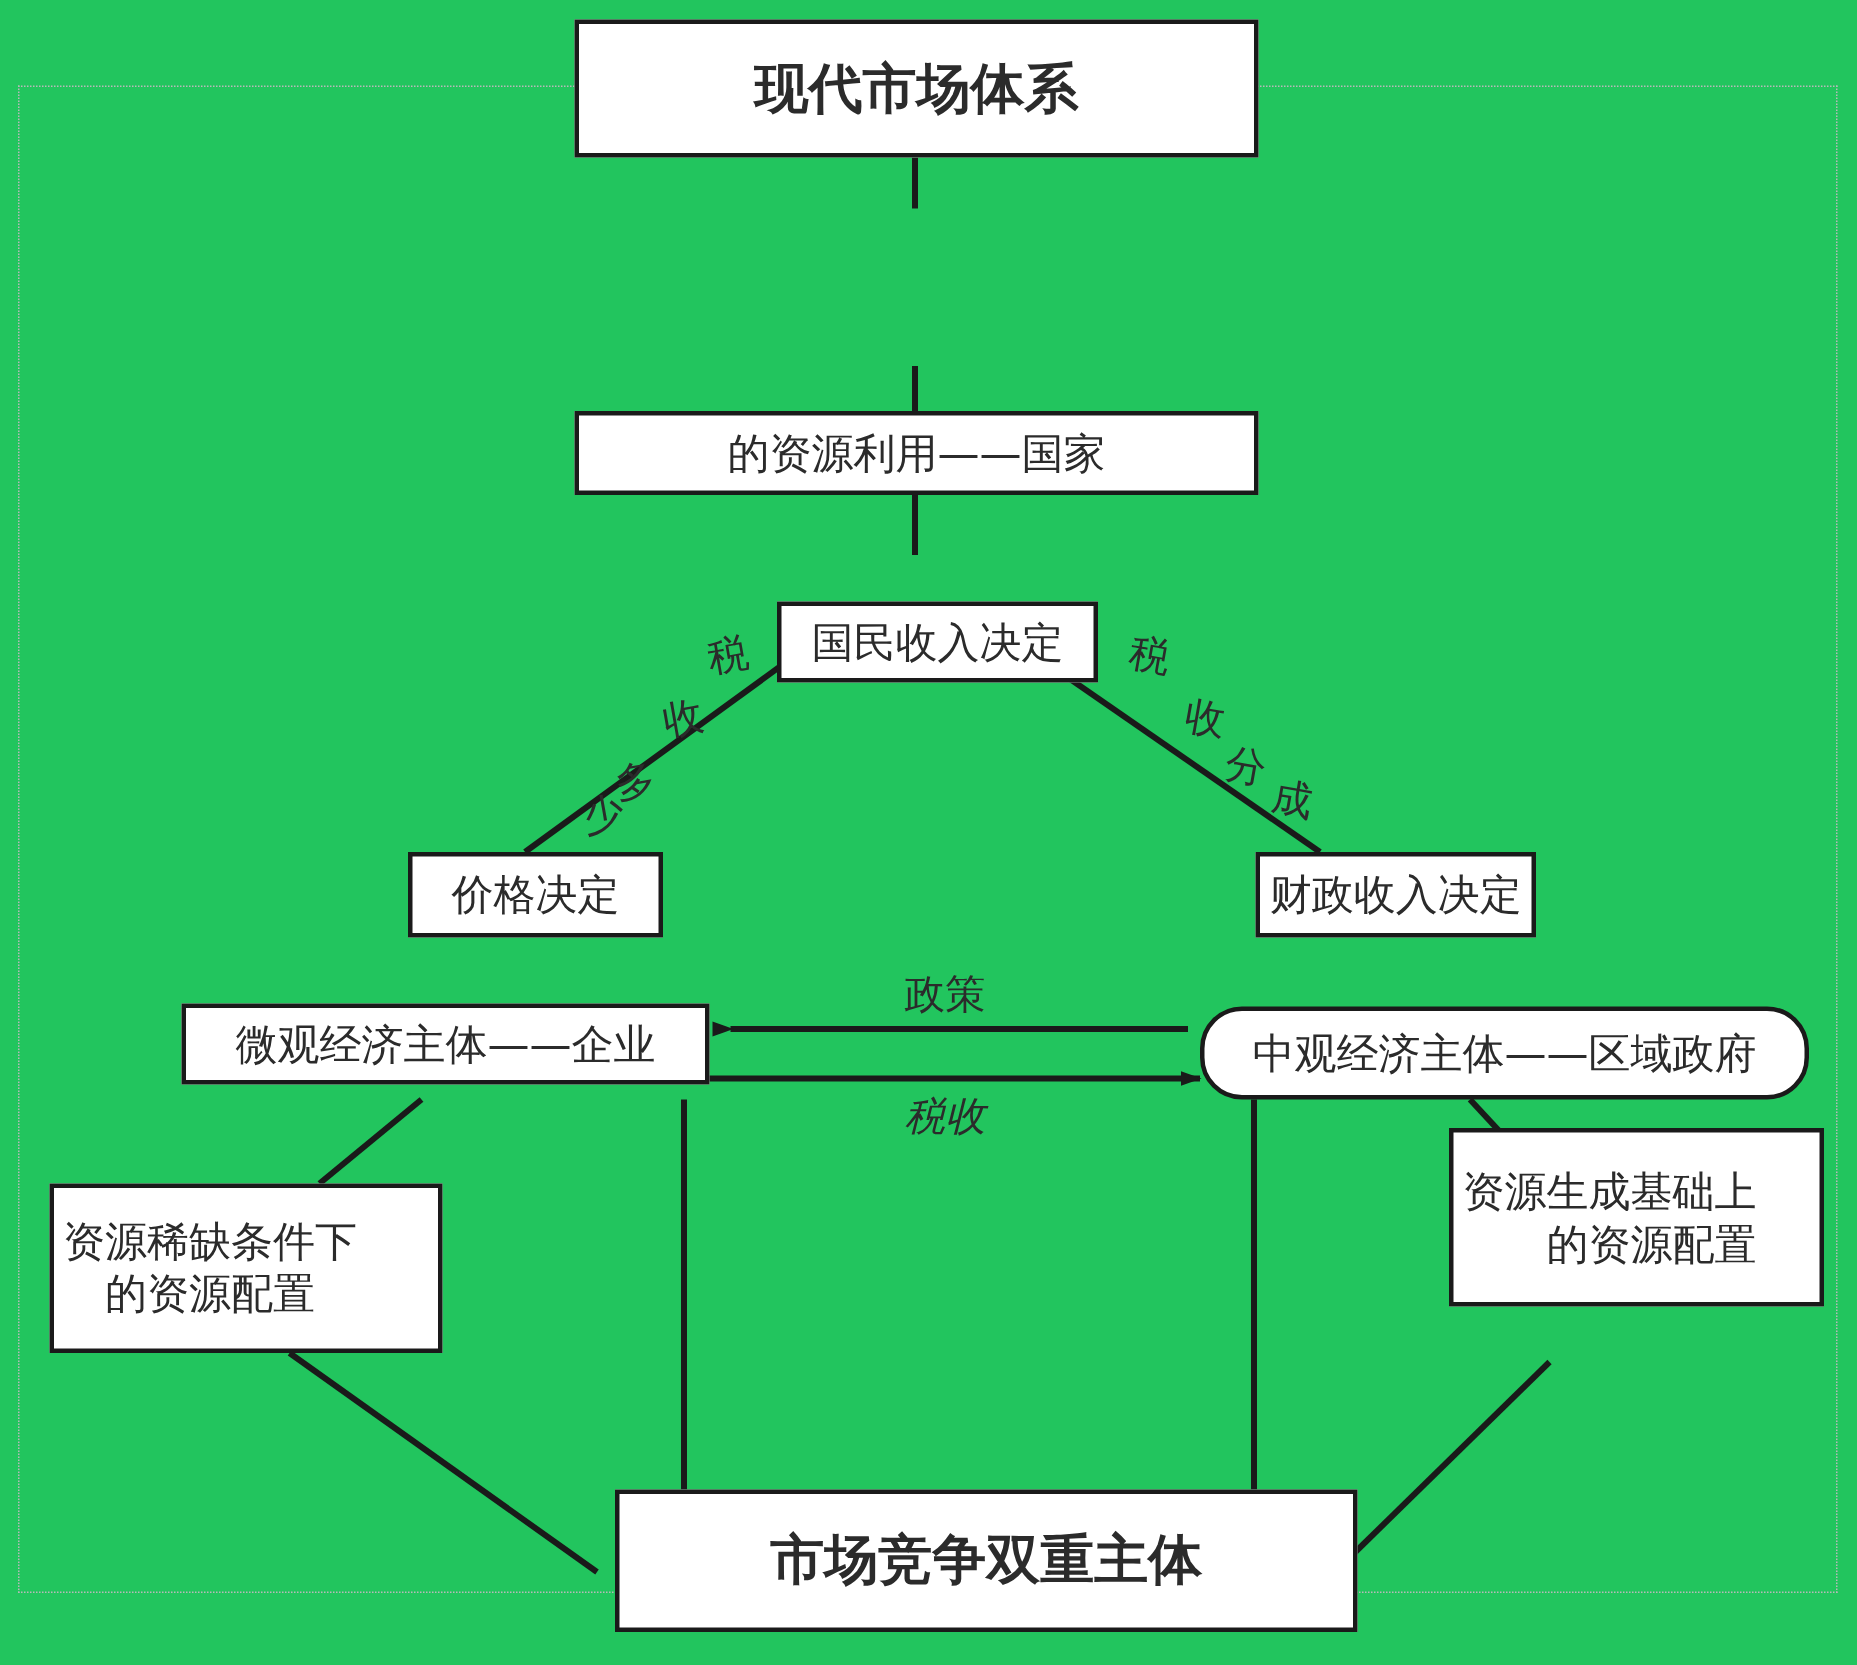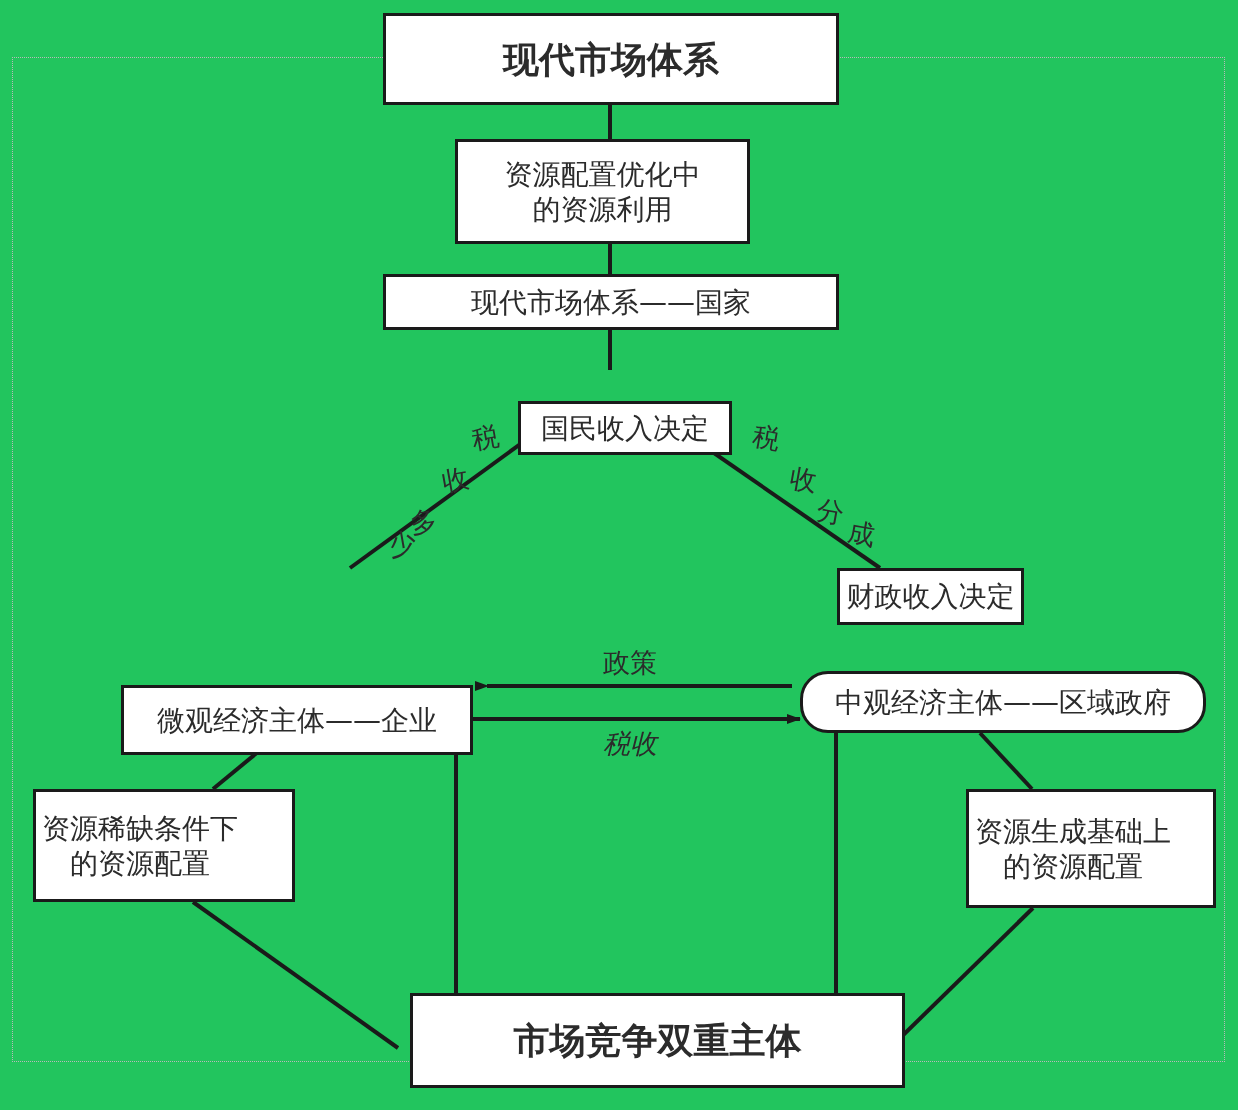--- a/index.html
+++ b/index.html
@@ -124,52 +124,51 @@
       <line x1="836" y1="733" x2="836" y2="993"></line>
 
       <line x1="1033" y1="908" x2="893" y2="1045"></line>
     </g>
   </svg>
 
   <div class="node n-title" style="left:383px; top:13px; width:456px; height:92px;">
     <span class="node-text">现代市场体系</span>
   </div>
 
-  <div class="node n-wrap" style="left:455px; top:139px; width:295px; height:105px;">
-    <span class="node-text">资源配置优化中
-的资源利用</span>
-  </div>
 
   <div class="node n-normal" style="left:383px; top:274px; width:456px; height:56px;">
-    <span class="node-text">现代市场体系——国家</span>
+    <span class="node-text">的资源利用——国家</span>
   </div>
 
   <div class="node n-normal" style="left:518px; top:370px; width:214px; height:54px;margin-top:31px;">
     <span class="node-text">国民收入决定</span>
   </div>
 
+  <div class="node n-normal" style="left:272px; top:568px; width:170px; height:57px;">
+    <span class="node-text">价格决定</span>
+  </div>
 
   <div class="node n-normal" style="left:837px; top:568px; width:187px; height:57px;">
     <span class="node-text">财政收入决定</span>
   </div>
 
-  <div class="node n-normal" style="left:121px; top:685px; width:352px; height:70px;">
+  <div class="node n-normal" style="left:121px; top:669px; width:352px; height:54px;">
     <span class="node-text">微观经济主体——企业</span>
   </div>
 
   <div class="node n-normal" style="left:800px; top:671px; width:406px; height:62px;border-radius:28px;">
     <span class="node-text">中观经济主体——区域政府</span>
   </div>
 
   <div class="node n-wrap" style="left:33px; top:789px; width:262px; height:113px; justify-content:flex-start; text-align:center;font-family:Liberation Serif, serif;">
     <span class="node-text">资源稀缺条件下
 的资源配置</span>
   </div>
 
-  <div class="node n-wrap" style="left:966px; top:789px; width:250px; height:119px; justify-content:flex-start; text-align:center;">
+  <div class="node n-wrap" style="left:966px; top:752px; width:250px; height:119px; justify-content:flex-start; text-align:right;">
     <span class="node-text">资源生成基础上
 的资源配置</span>
   </div>
 
   <div class="node n-big-bold" style="left:398px; top:993px; width:495px; height:95px;margin-left:12px;">
     <span class="node-text">市场竞争双重主体</span>
   </div>
 
   <div class="diag-label" style="left:392px; top:420px; width:170px; height:150px;">
     <span style="left:80px; top:4px; transform:rotate(-10deg);">税</span>

